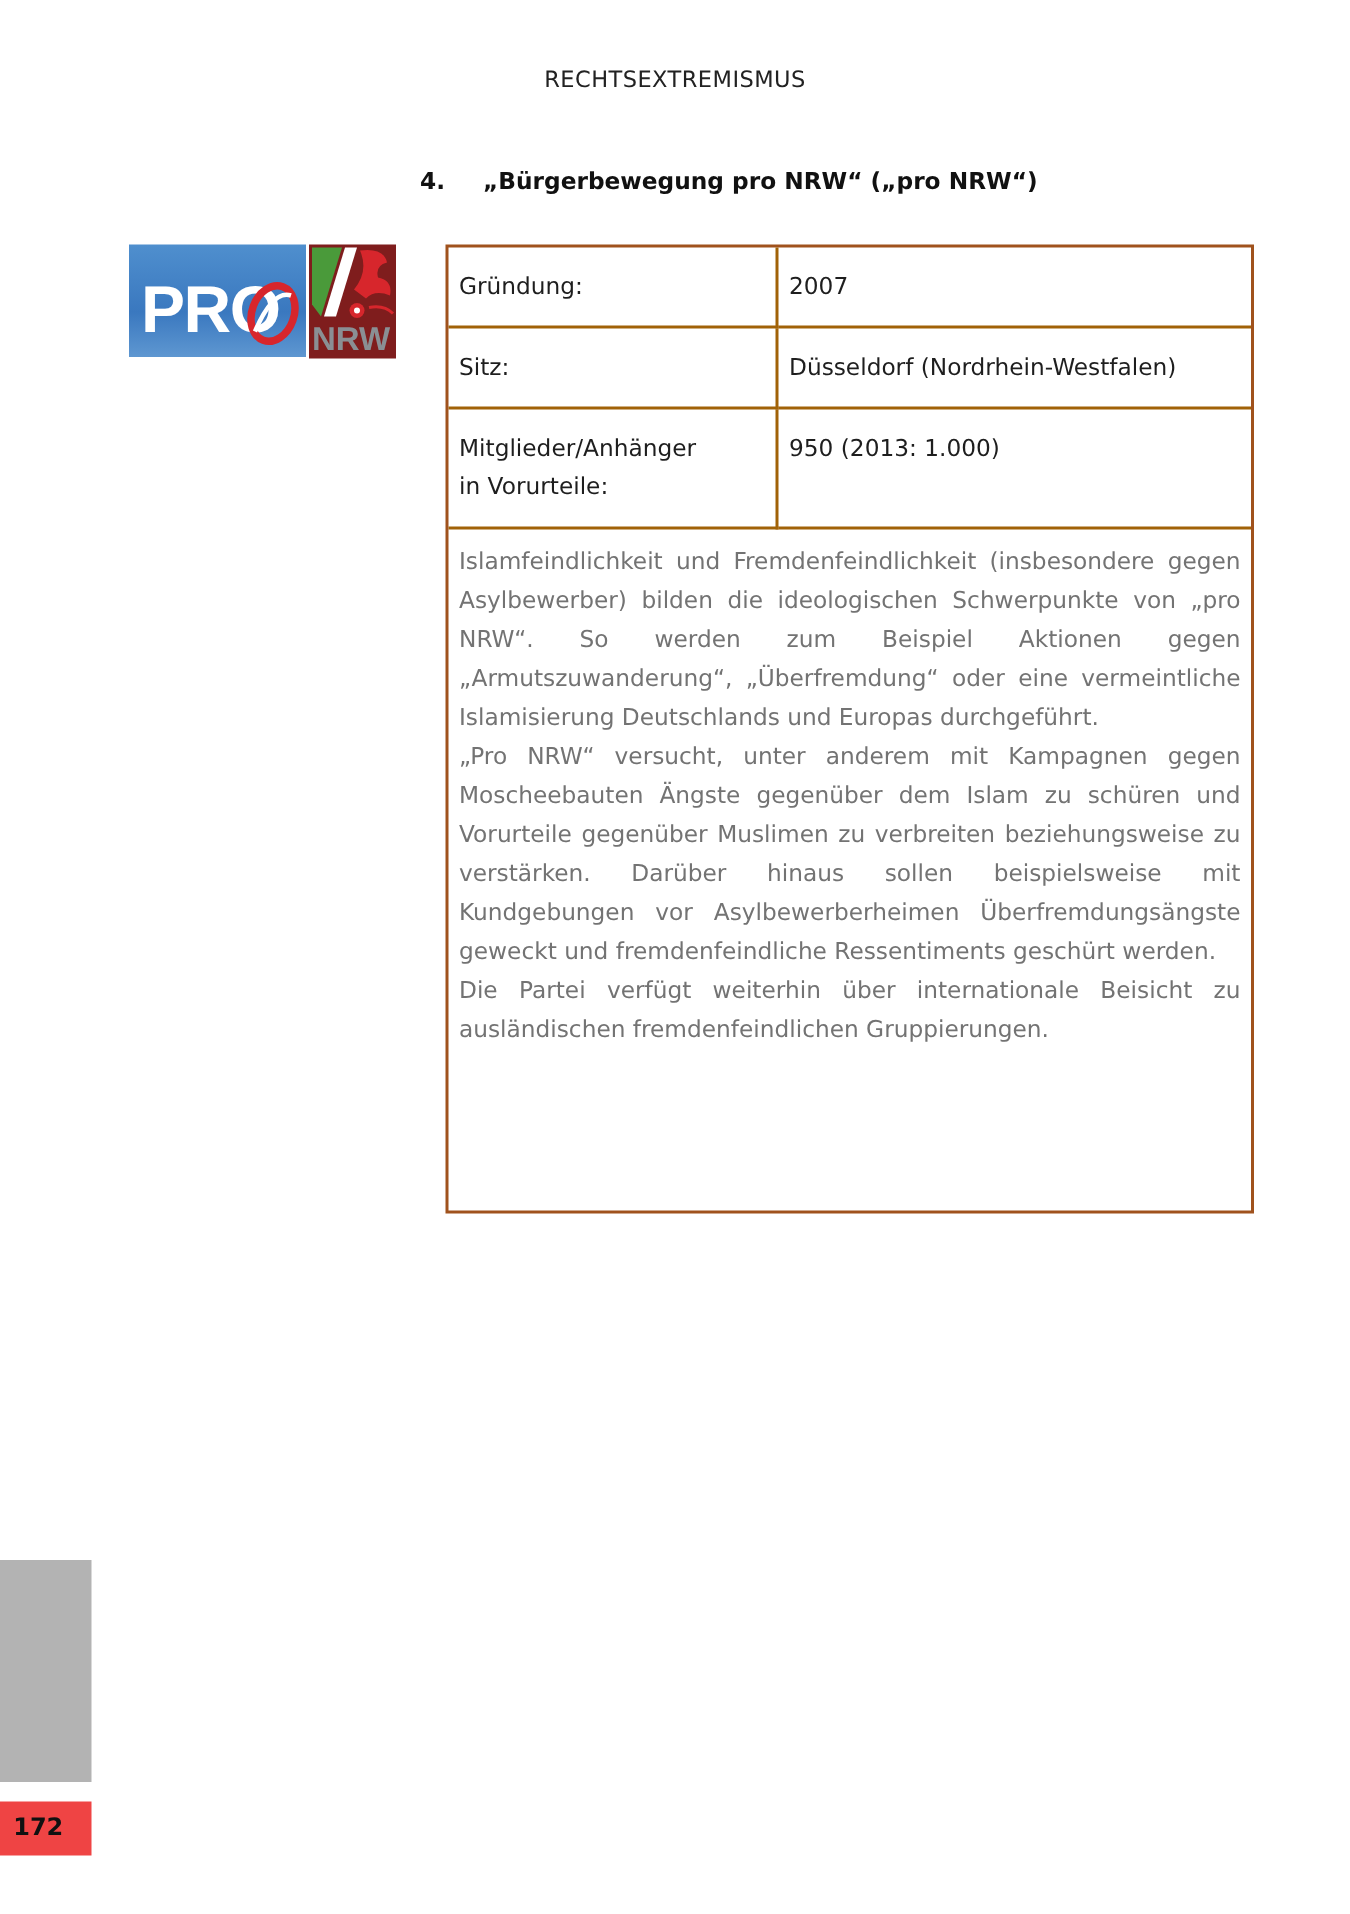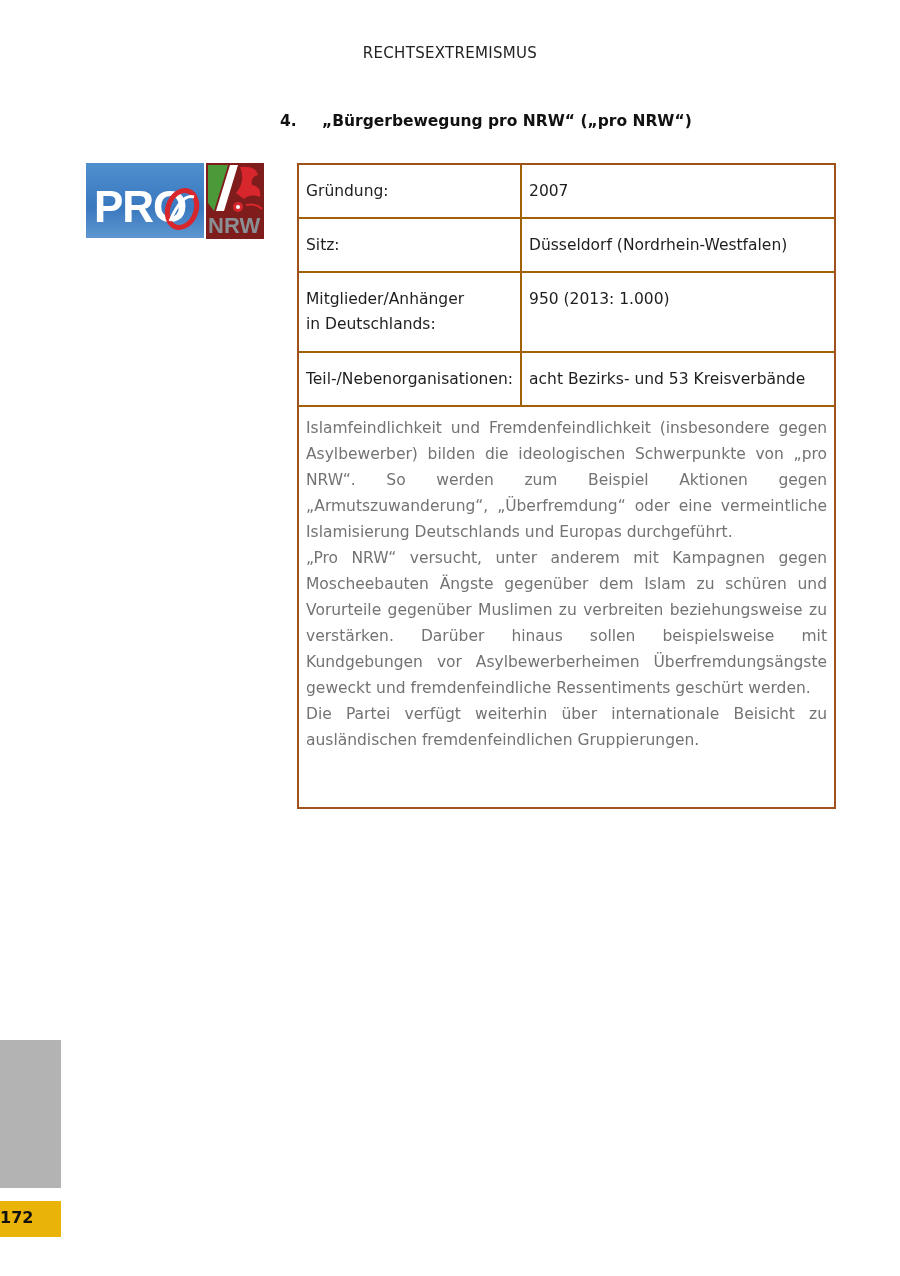--- a/index.html
+++ b/index.html
@@ -26,22 +26,22 @@
   table.facts tr td:last-child { border-right:none; }
   table.facts tr:first-child td { border-top:none; }
   .r1 td { height:38px; }
   .r2 td { height:38px; }
   .r3 td { height:38px; }
   .r4 td { height:64px; }
   .r5 td { height:38px; }
   .desc { padding:8px 7px 0 7px; font-size:15.5px; line-height:26px; text-align:justify; color:#737373; }
   .desc p { margin:0; }
   .side-bar { position:absolute; left:0; top:1040px; width:61px; height:148px; background:#b3b3b3; }
-  .page-num { position:absolute; left:0; top:1201px; width:61px; height:36px; background:#eab308;
-              font-weight:bold; font-size:16px; color:#111; text-align:left; box-sizing:border-box;
+  .page-num { position:absolute; left:0; top:1201px; width:61px; height:36px; background:#ef4444;
+              font-weight:bold; font-size:16px; color:#111; text-align:center; box-sizing:border-box;
               padding-right:10px; line-height:34px; }
 </style>
 </head>
 <body>
 
 <div class="running-head">RECHTSEXTREMISMUS</div>
 
 <div class="section-title">
   <span class="num">4.</span><span>„Bürgerbewegung pro NRW“ („pro NRW“)</span>
 </div>
@@ -72,26 +72,22 @@
     <tbody>
         <tr class="r1">
       <td>Gründung:</td>
       <td>2007</td>
     </tr>
     <tr class="r2">
       <td>Sitz:</td>
       <td>Düsseldorf (Nordrhein-Westfalen)</td>
     </tr>
     <tr class="r4">
-      <td><span>Mitglieder/Anhänger</span><br><span>in Deutschlands:</span></td>
+      <td><span>Mitglieder/Anhänger</span><br><span>in Vorurteile:</span></td>
       <td>950 (2013: 1.000)</td>
-    </tr>
-    <tr class="r5">
-      <td>Teil-/Nebenorganisationen:</td>
-      <td>acht Bezirks- und 53 Kreisverbände</td>
     </tr>
   </tbody>
     </table>
   <div class="desc">
     <p>Islamfeindlichkeit und Fremdenfeindlichkeit (insbesondere gegen Asylbewerber) bilden die ideologischen Schwerpunkte von „pro NRW“. So werden zum Beispiel Aktionen gegen „Armutszuwanderung“, „Überfremdung“ oder eine vermeintliche Islamisierung Deutschlands und Europas durchgeführt.</p>
     <p>„Pro NRW“ versucht, unter anderem mit Kampagnen gegen Moscheebauten Ängste gegenüber dem Islam zu schüren und Vorurteile gegenüber Muslimen zu verbreiten beziehungsweise zu verstärken. Darüber hinaus sollen beispielsweise mit Kundgebungen vor Asylbewerberheimen Überfremdungsängste geweckt und fremdenfeindliche Ressentiments geschürt werden.</p>
     <p>Die Partei verfügt weiterhin über internationale Beisicht zu ausländischen fremdenfeindlichen Gruppierungen.</p>
   </div>
 </div>
 

